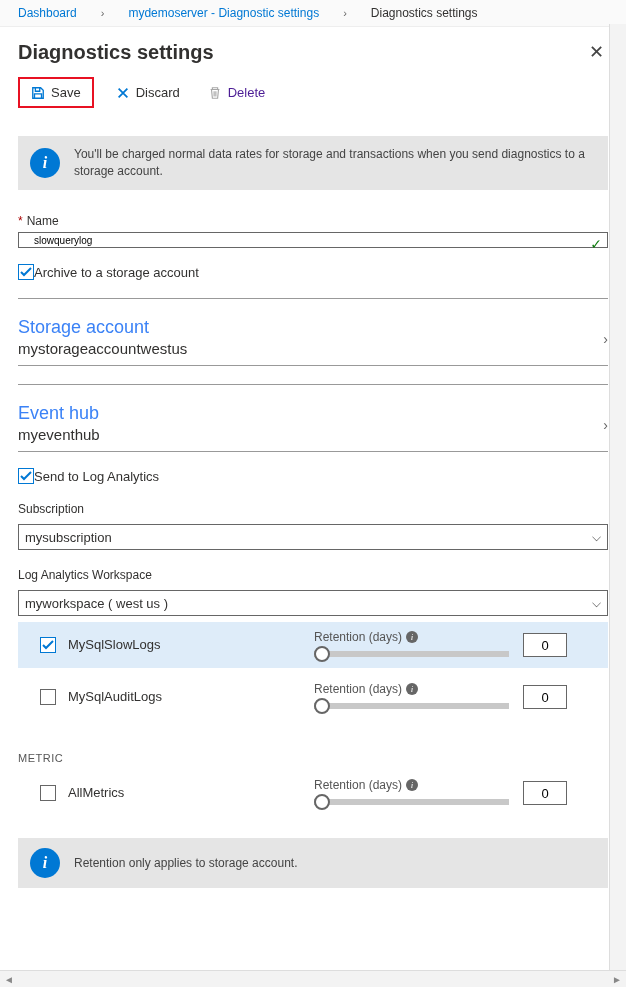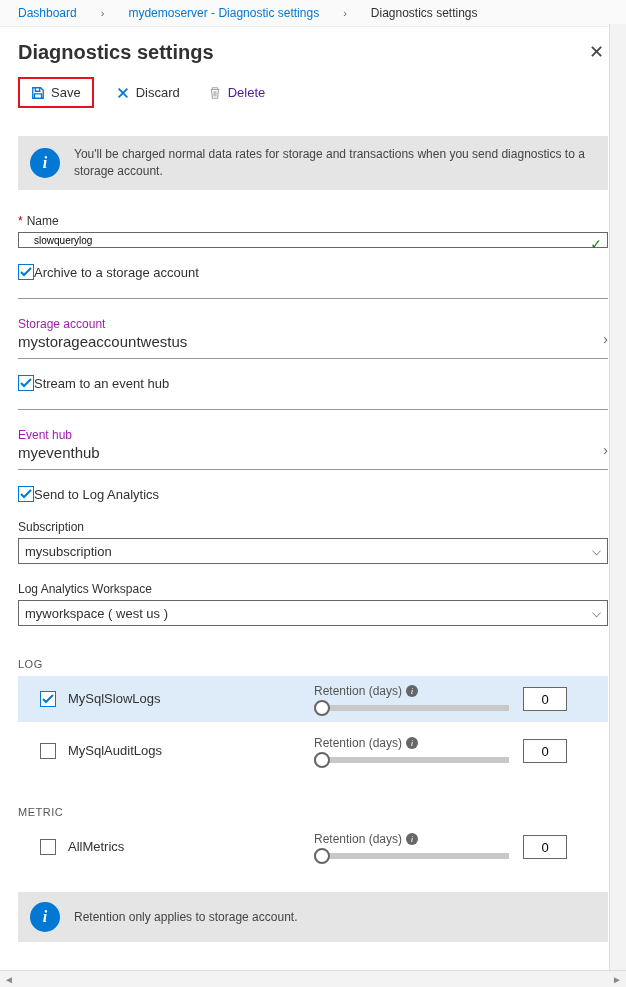--- a/index.html
+++ b/index.html
@@ -107,37 +107,38 @@
     .cb.checked svg { display: block; }
     .cb svg { display: none; width: 12px; height: 12px; }
     .cb-label { font-size: 13px; }
 
     .detail-block {
       margin-top: 18px;
       border-bottom: 1px solid #999;
       padding-bottom: 8px;
       position: relative;
     }
-    .detail-block .mini-label { font-size: 12px; color: #a21caf; }
+    .detail-block .mini-label { font-size: 18px; color: #3b82f6; }
     .detail-block .value { font-size: 15px; margin-top: 2px; }
     .detail-block .chevr {
       position: absolute; right: 0; top: 14px; color: #666; font-size: 14px;
     }
     .sep-line { border-bottom: 1px solid #999; margin-top: 18px; }
 
     .select-row { margin-top: 18px; }
     .select {
       width: 100%;
       height: 26px;
       border: 1px solid #666;
       padding: 0 6px;
       display: flex; align-items: center; justify-content: space-between;
       font-size: 13px;
       cursor: pointer;
       background: #fff;
+      margin-top: 8px;
     }
     .select .chev-d { font-size: 12px; color: #444; }
 
     .group-title {
       font-size: 11px;
       letter-spacing: 0.5px;
       color: #555;
       margin-top: 32px;
     }
 
@@ -258,28 +259,20 @@
     </span>
     <span class="cb-label">Archive to a storage account</span>
   </div>
   <div class="sep-line"></div>
   <div class="detail-block">
     <div class="mini-label">Storage account</div>
     <div class="value">mystorageaccountwestus</div>
     <span class="chevr">›</span>
   </div>
 
-  <div class="cb-row">
-    <span class="cb checked">
-      <svg viewBox="0 0 12 12">
-          <path fill="none" stroke="#0078d4" stroke-width="2" d="M1 6l3 3 7-7"></path>
-        </svg>
-    </span>
-    <span class="cb-label">Stream to an event hub</span>
-  </div>
   <div class="sep-line"></div>
   <div class="detail-block">
     <div class="mini-label">Event hub</div>
     <div class="value">myeventhub</div>
     <span class="chevr">›</span>
   </div>
 
   <div class="cb-row">
     <span class="cb checked">
       <svg viewBox="0 0 12 12">
@@ -298,21 +291,20 @@
   </div>
 
   <div class="select-row">
     <div class="field-label">Log Analytics Workspace</div>
     <div class="select">
       <span>myworkspace ( west us )</span>
       <span class="chev-d">⌵</span>
     </div>
   </div>
 
-  <div class="group-title">LOG</div>
 
   <div class="list-row sel">
     <div class="left">
       <span class="cb checked">
         <svg viewBox="0 0 12 12">
             <path fill="none" stroke="#0078d4" stroke-width="2" d="M1 6l3 3 7-7"></path>
           </svg>
       </span>
       <span>MySqlSlowLogs</span>
     </div>

